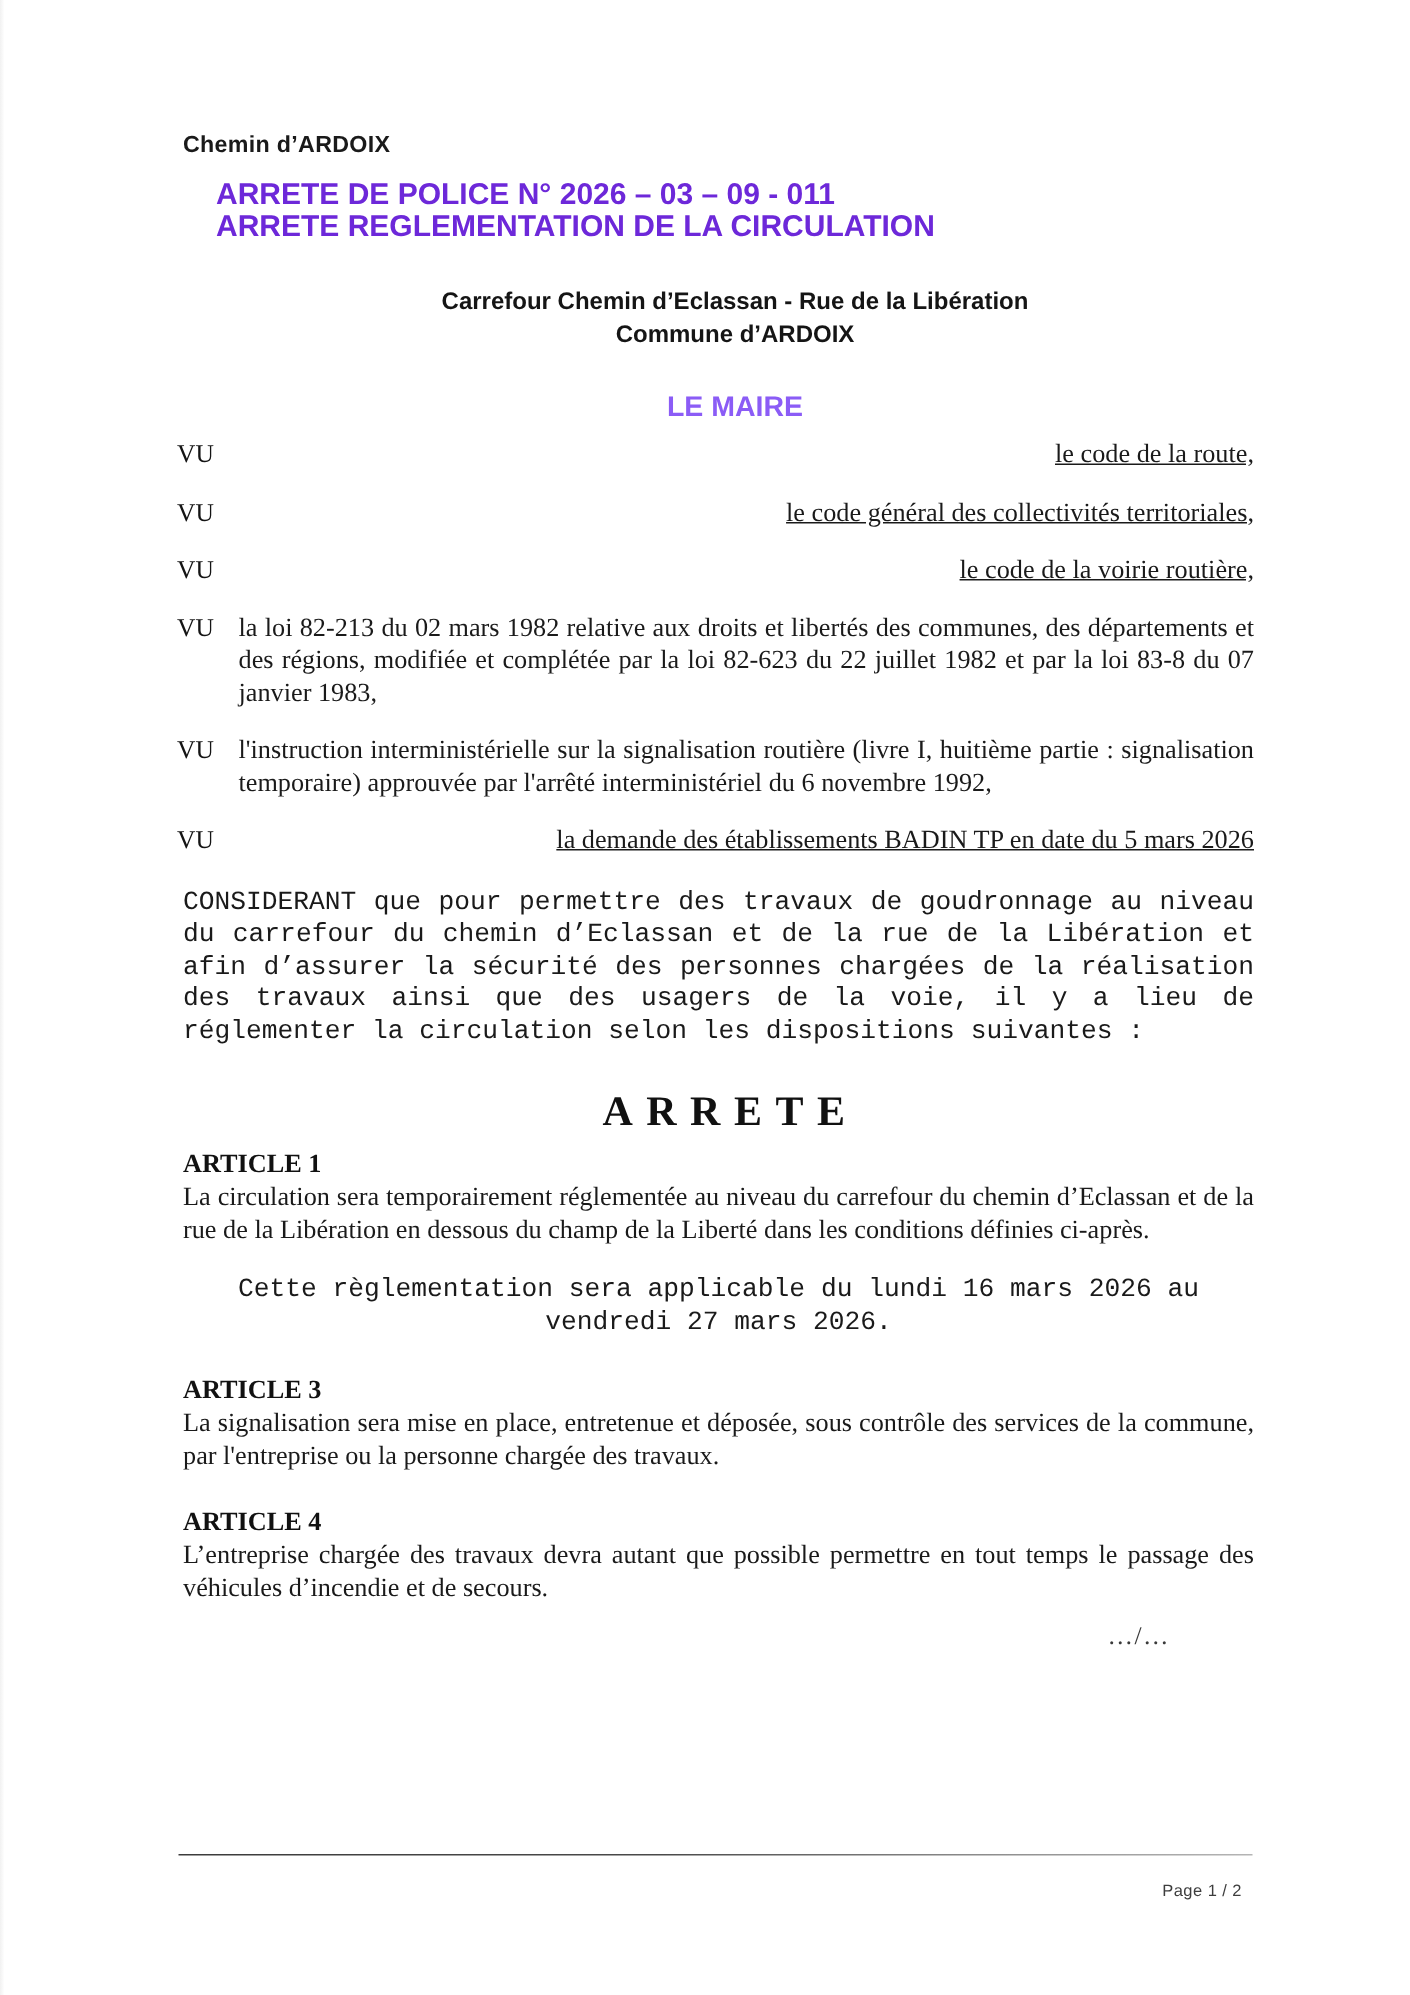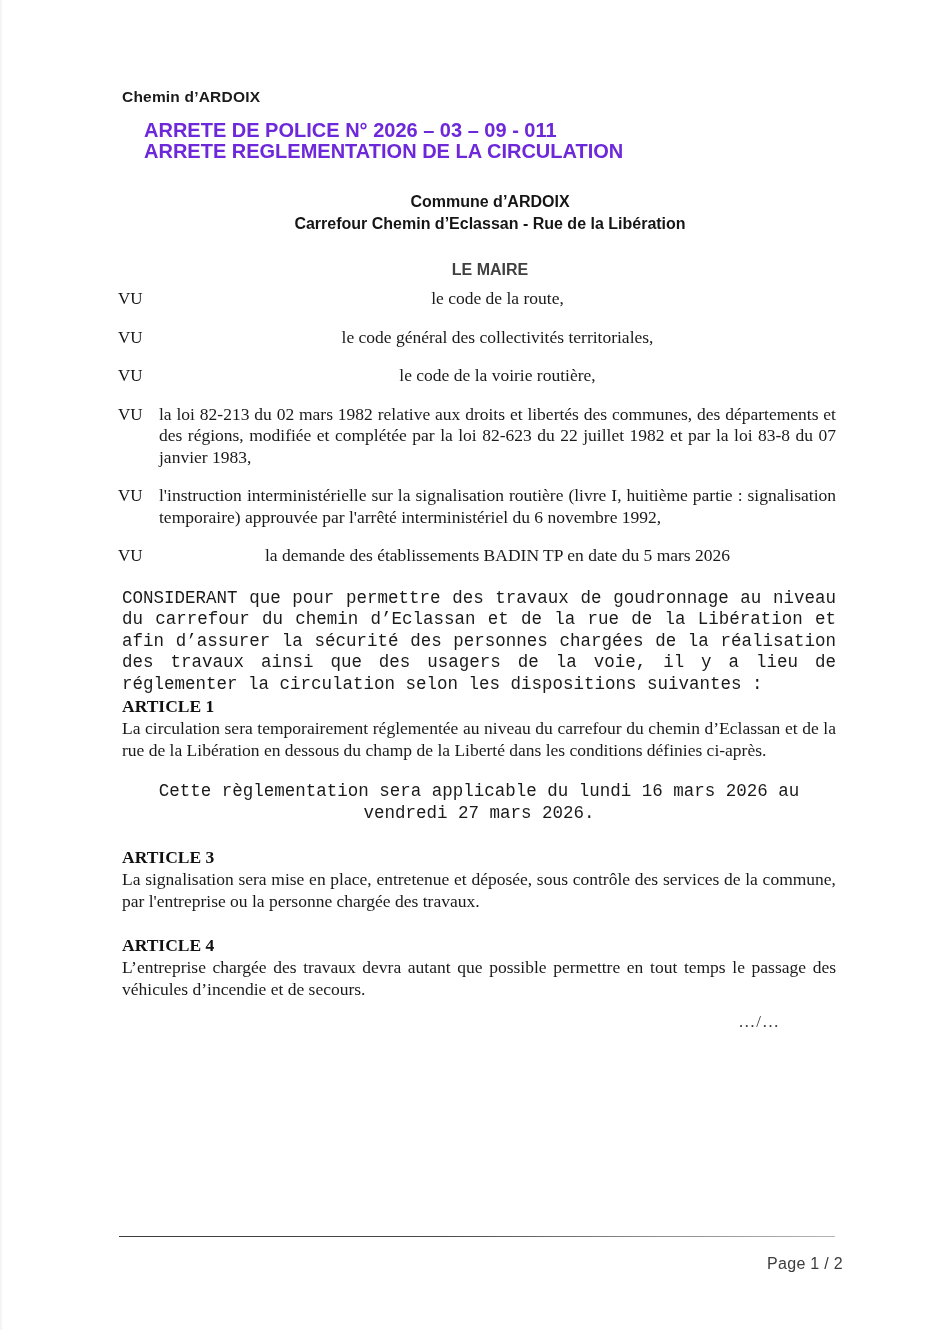--- a/index.html
+++ b/index.html
@@ -71,23 +71,23 @@
     text-align: center;
     line-height: 22px;
     color: #151515;
     margin: 29px 0 0 0;
     padding-left: 26px;
   }
 
   .maire-line {
     font-family: "Liberation Sans", sans-serif;
     font-weight: bold;
-    font-size: 16px;
-    text-align: center;
-    color: #404040;
+    font-size: 19px;
+    text-align: center;
+    color: #8b5cf6;
     margin: 26px 0 0 0;
     padding-left: 26px;
   }
 
   
   .vu-list {
     margin: 9px 0 0 0;
     padding: 0;
     list-style: none;
   }
@@ -111,21 +111,22 @@
   .vu-text {
     flex: 1 1 auto;
     font-family: "Liberation Serif", serif;
     font-size: 17.5px;
     line-height: 21.5px;
     text-align: justify;
     color: #1a1a1a;
   }
 
   .vu-row.single .vu-text {
-    text-align: center;
+    text-align: right;
+    text-decoration: underline;
   }
 
   
   .considerant {
     font-family: Liberation Mono, monospace;
     font-size: 17.5px;
     line-height: 21.5px;
     text-align: justify;
     color: #1a1a1a;
     margin: 21px 0 0 4px;
@@ -194,45 +195,45 @@
     position: absolute;
     left: 119px;
     top: 1236px;
     width: 716px;
     height: 1px;
     background: linear-gradient(to right, #3c3c3c 0%, #4a4a4a 45%, #8d8d8d 75%, #b5b5b5 100%);
   }
 
   .footer-page {
     position: absolute;
-    right: 97px;
+    right: 112px;
     top: 1255px;
     font-family: "Liberation Sans", sans-serif;
-    font-size: 16px;
+    font-size: 11px;
     color: #3d3d3d;
     letter-spacing: 0.3px;
   }
 </style>
 </head>
 <body>
 
 <div class="page">
 
   <div class="content">
 
     <div class="org-line">Chemin d’ARDOIX</div>
 
     <div class="title-block">
       <div>ARRETE DE POLICE N° 2026 – 03 – 09 - 011</div>
       <div>ARRETE REGLEMENTATION DE LA CIRCULATION</div>
     </div>
 
     <div class="subtitle-block">
+      <div>Carrefour Chemin d’Eclassan - Rue de la Libération</div>
       <div>Commune d’ARDOIX</div>
-      <div>Carrefour Chemin d’Eclassan - Rue de la Libération</div>
     </div>
 
     <div class="maire-line">LE MAIRE</div>
 
     <div class="vu-list">
 
       <div class="vu-row single">
         <div class="vu-label">VU</div>
         <div class="vu-text">le code de la route,</div>
       </div>
@@ -259,20 +260,21 @@
 
       <div class="vu-row single">
         <div class="vu-label">VU</div>
         <div class="vu-text">la demande des établissements BADIN TP en date du 5 mars 2026</div>
       </div>
 
     </div>
 
     <p class="considerant">CONSIDERANT que pour permettre des travaux de goudronnage au niveau du carrefour du chemin d’Eclassan et de la rue de la Libération et afin d’assurer la sécurité des personnes chargées de la réalisation des travaux ainsi que des usagers de la voie, il y a lieu de réglementer la circulation selon les dispositions suivantes :</p>
 
+    <div class="arrete-heading">ARRETE</div>
 
     <div class="article">
       <div class="article-heading">ARTICLE 1</div>
       <p class="article-body">La circulation sera temporairement réglementée au niveau du carrefour du chemin d’Eclassan et de la rue de la Libération en dessous du champ de la Liberté dans les conditions définies ci-après.</p>
       <p class="article-body flush">Cette règlementation sera applicable du lundi 16 mars 2026 au vendredi 27 mars 2026.</p>
     </div>
 
 
     <div class="article">
       <div class="article-heading">ARTICLE 3</div>

